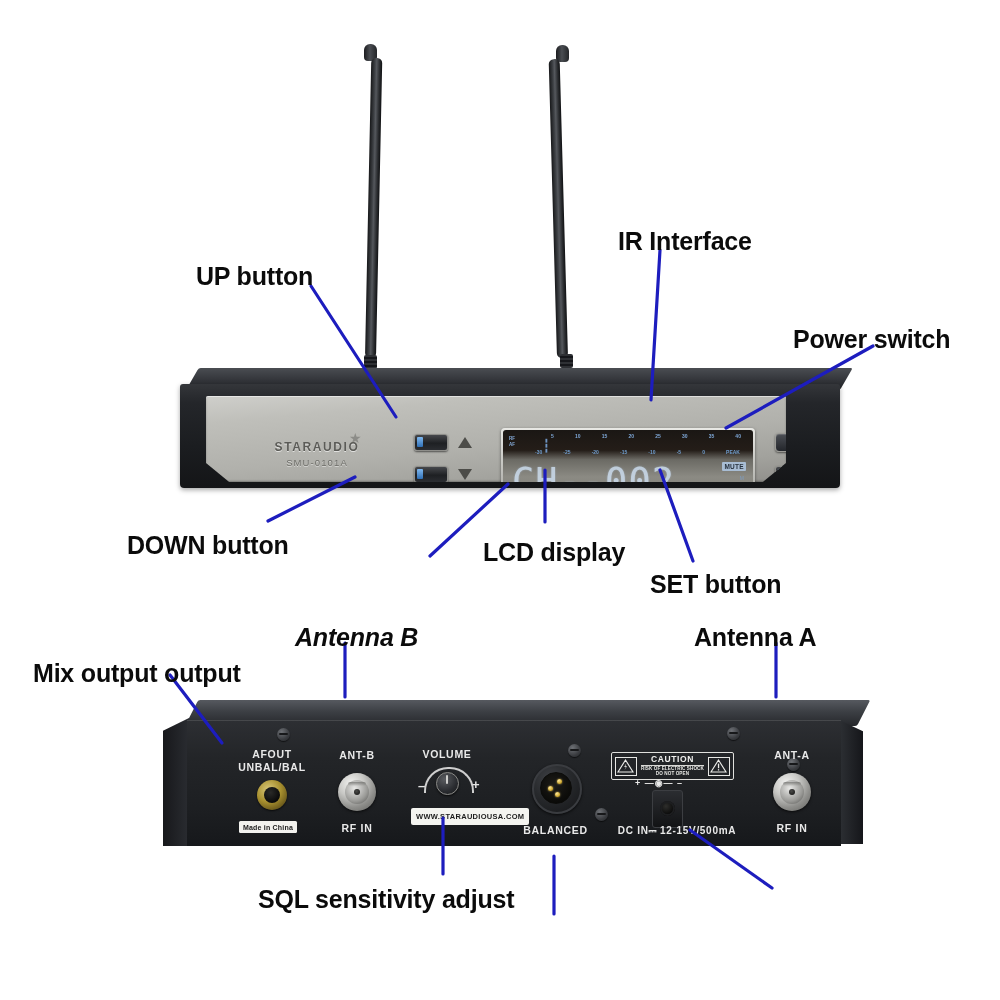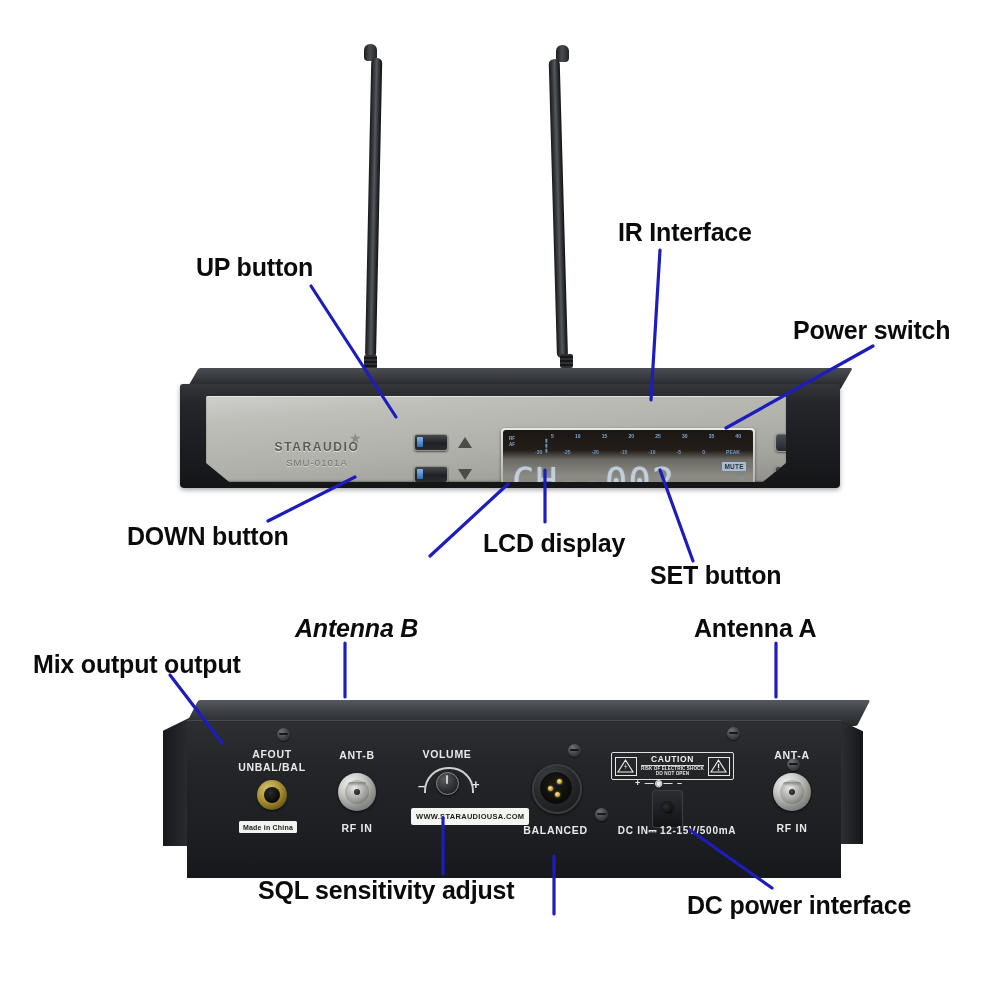--- a/index.html
+++ b/index.html
@@ -4,21 +4,21 @@
 <title>Wireless Receiver Annotated Diagram</title>
 <style>
   html,body{margin:0;padding:0;background:#ffffff;}
   body{width:1000px;height:1000px;position:relative;overflow:hidden;
        font-family:"Liberation Sans",sans-serif;color:#000;}
   #stage{position:absolute;inset:0;}
 
   
   .anno{position:absolute;font-weight:bold;color:#0b0b0b;white-space:nowrap;
         letter-spacing:-0.2px;line-height:1;}
-  .anno.sz1{font-size:25px;}
+  .anno.sz1{font-size:25px;margin-top:9px;}
 
   
   svg.leads{position:absolute;left:0;top:0;width:1000px;height:1000px;overflow:visible;}
   .lead{stroke:#1d1dbe;stroke-width:3.2;fill:none;stroke-linecap:round;}
 
   
   #front{position:absolute;left:180px;top:368px;width:660px;height:135px;}
   .f-body{position:absolute;left:0;top:16px;width:660px;height:104px;
           background:linear-gradient(180deg,#34363a 0%,#24262a 18%,#1b1d20 60%,#141517 100%);
           border-radius:3px 3px 4px 4px;
@@ -98,21 +98,21 @@
   #rear{position:absolute;left:163px;top:700px;width:700px;height:160px;}
   .r-top{position:absolute;left:22px;top:0px;width:672px;height:26px;
          background:linear-gradient(180deg,#56595f 0%,#3c3f44 45%,#25272b 100%);
          transform:skewX(-27deg);transform-origin:left bottom;border-radius:2px;}
   .r-side{position:absolute;left:0px;top:18px;width:26px;height:128px;
           background:linear-gradient(90deg,#17181b,#2a2c31);
           clip-path:polygon(100% 0,100% 100%,0 100%,0 10%);}
   .r-side-r{position:absolute;left:676px;top:20px;width:24px;height:124px;
           background:linear-gradient(90deg,#2d3034,#15161a);
           clip-path:polygon(0 0,100% 9%,100% 100%,0 100%);}
-  .r-face{position:absolute;left:24px;top:20px;width:654px;height:158px;
+  .r-face{position:absolute;left:24px;top:20px;width:654px;height:126px;
           background:linear-gradient(180deg,#2d2f33 0%,#232528 30%,#1d1f22 70%,#16181b 100%);
           box-shadow:inset 0 1px 0 rgba(255,255,255,.12);}
   .r-label{position:absolute;color:#e9e9e9;font-size:10.5px;font-weight:bold;letter-spacing:.7px;
            text-align:center;white-space:nowrap;}
   .screw{position:absolute;width:13px;height:13px;border-radius:50%;
          background:radial-gradient(circle at 35% 30%,#6e7176,#3a3c40 60%,#222427);
          box-shadow:0 1px 1px rgba(0,0,0,.6);}
   .screw::after{content:"";position:absolute;left:2px;top:5px;width:9px;height:2px;background:#17181a;border-radius:1px;}
   
   .jack{position:absolute;width:30px;height:30px;border-radius:50%;
@@ -364,15 +364,14 @@
   <div class="anno sz1" style="left:196px;top:255px;">UP button</div>
   <div class="anno sz1" style="left:618px;top:220px;">IR Interface</div>
   <div class="anno sz1" style="left:793px;top:318px;">Power switch</div>
   <div class="anno sz1" style="left:127px;top:524px;">DOWN button</div>
   <div class="anno sz1" style="left:483px;top:531px;">LCD display</div>
   <div class="anno sz1" style="left:650px;top:563px;">SET button</div>
   <div class="anno sz1" style="left:295px;top:616px;font-style:italic;">Antenna B</div>
   <div class="anno sz1" style="left:694px;top:616px;">Antenna A</div>
   <div class="anno sz1" style="left:33px;top:652px;">Mix output output</div>
   <div class="anno sz1" style="left:258px;top:878px;text-align:center;">SQL sensitivity adjust</div>
-  <div class="anno sz1" style="left:687px;top:893px;">DC power interface</div>
 
 </div>
 
 </body></html>

